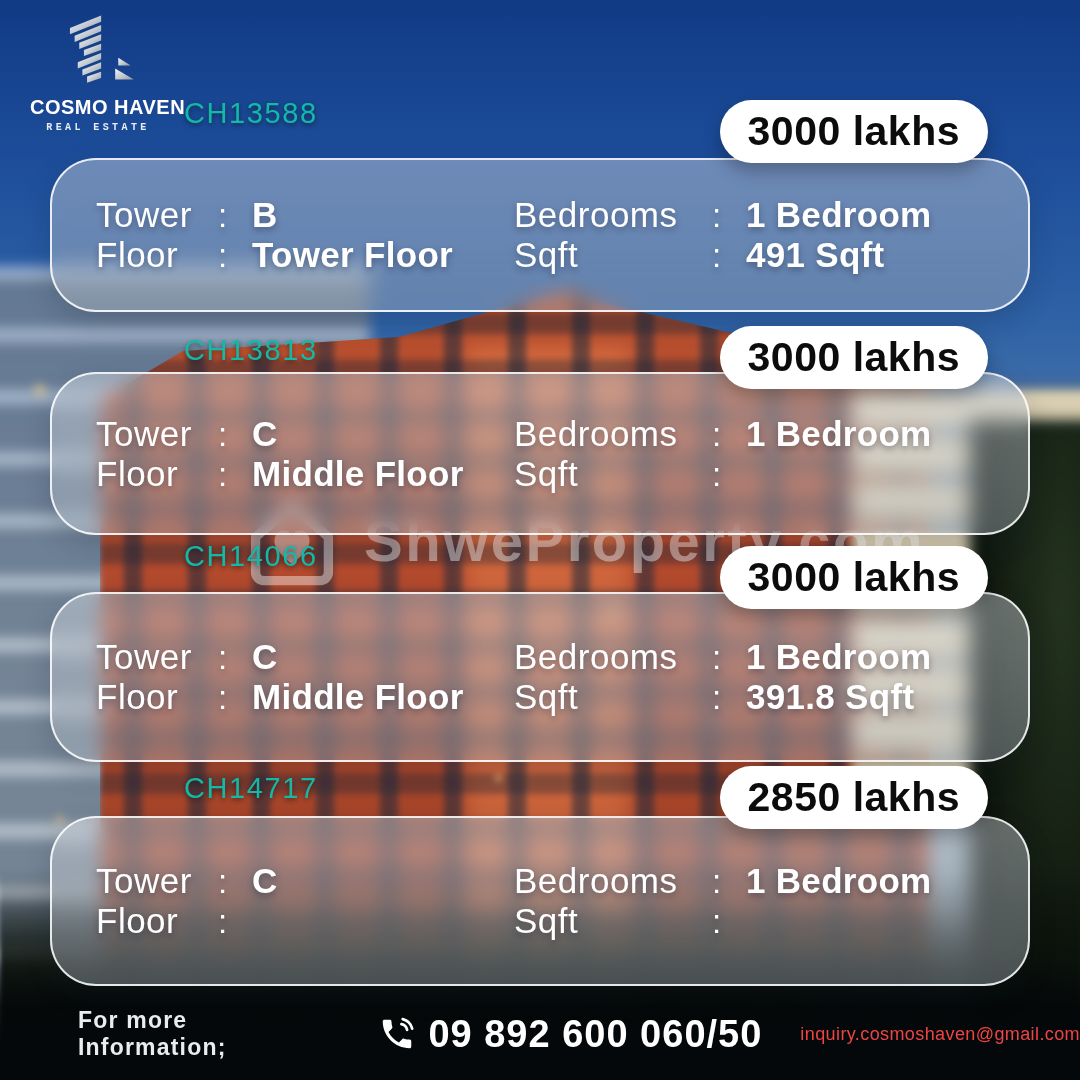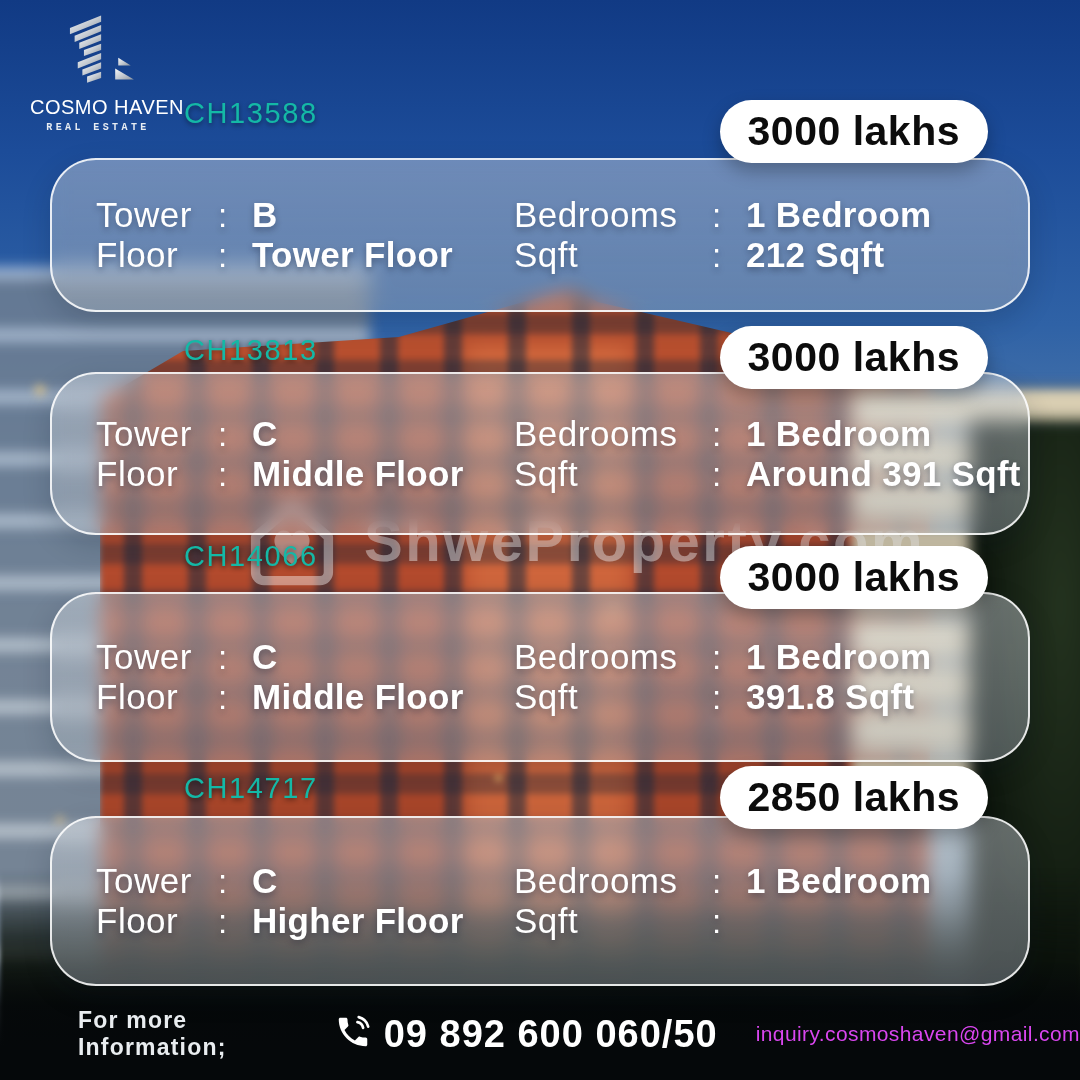--- a/index.html
+++ b/index.html
@@ -44,21 +44,21 @@
       linear-gradient(180deg, rgba(12,18,12,0) 0%, rgba(10,16,11,0.85) 45%, #070b08 100%),
       radial-gradient(ellipse at 18% 75%, #16220f 0%, transparent 60%),
       radial-gradient(ellipse at 68% 65%, #17220e 0%, transparent 55%);
     filter:blur(2px);}
   .footer-shade{position:absolute;left:0;bottom:0;width:100%;height:118px;
     background:linear-gradient(180deg, rgba(4,7,9,0) 0%, rgba(4,7,9,0.85) 38%, #05080a 72%);}
 
   
   .logo{position:absolute;left:30px;top:14px;width:136px;text-align:center;z-index:6;}
   .logo svg{display:block;margin:0 auto 4px auto;}
-  .brand-name{font-size:20px;font-weight:400;letter-spacing:.5px;color:#fff;white-space:nowrap;}
+  .brand-name{font-size:20px;font-weight:700;letter-spacing:.5px;color:#fff;white-space:nowrap;}
   .brand-tagline{font-size:10px;font-weight:700;letter-spacing:3.4px;color:#e7edf3;margin-top:3px;font-family:Liberation Mono, monospace;}
 
   
   .code{position:absolute;left:184px;z-index:4;color:#14b8a6;font-size:29px;
     font-weight:400;letter-spacing:1.6px;text-shadow:0 2px 5px rgba(0,0,0,.45);}
   .price-pill{position:absolute;right:92px;z-index:5;background:#fff;border-radius:34px;
     padding:8px 28px;font-size:41px;font-weight:800;color:#0c0c0c;letter-spacing:.5px;
     box-shadow:0 8px 18px rgba(0,0,0,.28);white-space:nowrap;}
   .card{position:absolute;left:50px;right:50px;z-index:3;border-radius:46px;
     background:linear-gradient(180deg, rgba(225,231,239,.40), rgba(178,188,200,.38));
@@ -81,23 +81,23 @@
 
   
   .watermark{position:absolute;left:240px;top:492px;z-index:2;display:flex;align-items:center;
     gap:20px;opacity:.42;color:#fff;}
   .watermark .wm-text{font-size:58px;font-weight:600;letter-spacing:2.5px;white-space:nowrap;}
 
   
   .footer{position:absolute;left:0;bottom:0;width:100%;height:92px;z-index:6;
     display:flex;align-items:center;color:#fff;}
   .info{margin-left:78px;font-size:23px;font-weight:700;letter-spacing:1.2px;color:#e9edf0;}
-  .phone-wrap{margin-left:66px;display:flex;gap:12px;}
+  .phone-wrap{margin-left:66px;display:flex;align-items:center;gap:12px;}
   .phone-num{font-size:38px;font-weight:800;letter-spacing:1px;white-space:nowrap;}
-  .email{margin-left:38px;font-size:21px;letter-spacing:.4px;color:#d946ef;white-space:nowrap;}
+  .email{margin-left:38px;font-size:18px;letter-spacing:.4px;color:#ef4444;white-space:nowrap;}
 </style>
 </head>
 <body>
 
 <div class="canvas">
 
   <div class="bg">
     <div class="sky"></div>
     <div class="bldg-left"></div>
     <div class="lights-left"></div>
@@ -162,21 +162,21 @@
       </div>
       <div class="col-right">
         <div class="row">
           <span class="lbl">Bedrooms</span>
           <span class="colon">:</span>
           <span class="val">1 Bedroom</span>
         </div>
         <div class="row">
           <span class="lbl">Sqft</span>
           <span class="colon">:</span>
-          <span class="val">212 Sqft</span>
+          <span class="val">491 Sqft</span>
         </div>
       </div>
     </div>
   </div>
 
   <div>
     <div class="code sec1-code">CH13813</div>
     <div class="price-pill sec1-pill">3000 lakhs</div>
     <div class="card sec1-card">
       <div class="col-left">
@@ -193,21 +193,20 @@
       </div>
       <div class="col-right">
         <div class="row">
           <span class="lbl">Bedrooms</span>
           <span class="colon">:</span>
           <span class="val">1 Bedroom</span>
         </div>
         <div class="row">
           <span class="lbl">Sqft</span>
           <span class="colon">:</span>
-          <span class="val">Around 391 Sqft</span>
         </div>
       </div>
     </div>
   </div>
 
   <div>
     <div class="code sec2-code">CH14066</div>
     <div class="price-pill sec2-pill">3000 lakhs</div>
     <div class="card sec2-card">
       <div class="col-left">
@@ -243,21 +242,20 @@
     <div class="card sec3-card">
       <div class="col-left">
         <div class="row">
           <span class="lbl">Tower</span>
           <span class="colon">:</span>
           <span class="val">C</span>
         </div>
         <div class="row">
           <span class="lbl">Floor</span>
           <span class="colon">:</span>
-          <span class="val">Higher Floor</span>
         </div>
       </div>
       <div class="col-right">
         <div class="row">
           <span class="lbl">Bedrooms</span>
           <span class="colon">:</span>
           <span class="val">1 Bedroom</span>
         </div>
         <div class="row">
           <span class="lbl">Sqft</span>

